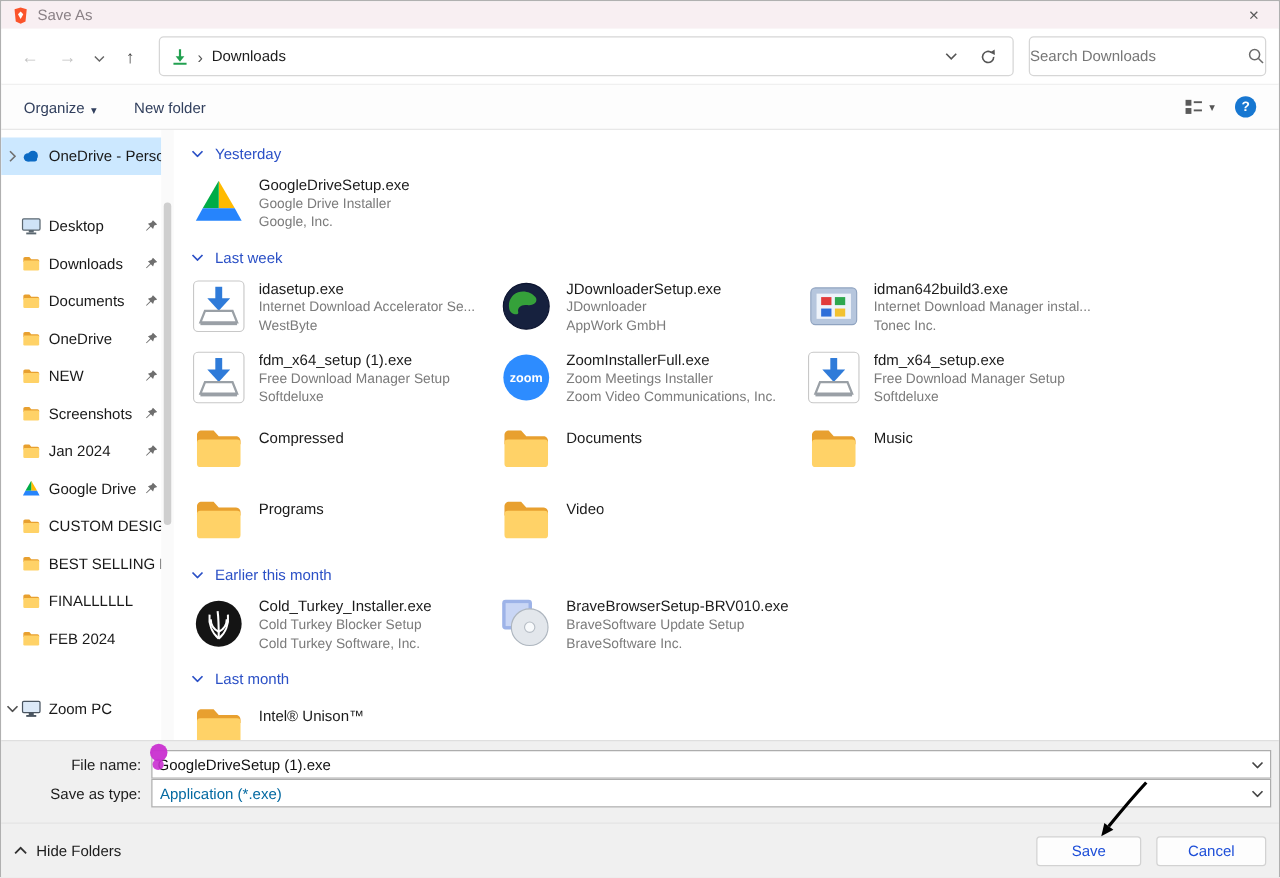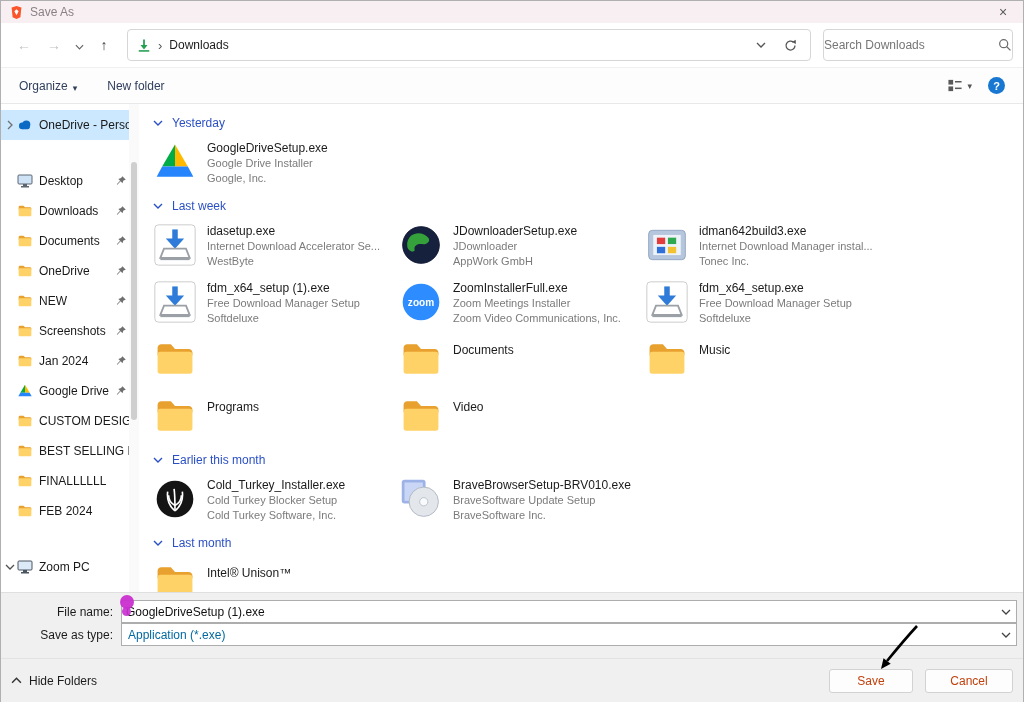--- a/index.html
+++ b/index.html
@@ -60,21 +60,21 @@
   .f-rows { padding:7px 6px 0 4px; }
   .f-row { display:flex; align-items:center; }
   .f-label { width:116px; text-align:right; padding-right:8px; font-size:12px; color:#1b1b1b; flex:none; }
   .combo { flex:1; height:23px; background:#fff; border:1px solid #adadad; display:flex; align-items:center; }
   .combo input { flex:1; border:none; outline:none; font-size:12px; padding:0 4px; color:#111; background:transparent; }
   .combo .val { flex:1; font-size:12px; padding:0 6px; color:#0369a1; white-space:nowrap; overflow:hidden; }
   .combo .chev { width:20px; display:flex; justify-content:center; color:#444; }
   .f-bottom { position:absolute; left:0; right:0; bottom:0; height:44px; border-top:1px solid #e3e3e3; background:#f0f0f0; display:flex; align-items:center; padding:0 10px; }
   .hide-folders { display:flex; align-items:center; gap:7px; font-size:12px; color:#1b1b1b; }
   .btns { margin-left:auto; display:flex; gap:12px; }
-  .btn { height:24px; background:#fdfdfd; border:1px solid #d2d2d2; border-radius:3px; font-size:12px; color:#c2410c; display:flex; align-items:center; justify-content:center; }
+  .btn { height:24px; background:#fdfdfd; border:1px solid #d2d2d2; border-radius:3px; font-size:12px; color:#1d4ed8; display:flex; align-items:center; justify-content:center; }
   .btn.save { width:84px; }
   .btn.cancel { width:88px; }
 
   
   .annot-dot { position:absolute; left:119px; top:594px; width:14px; height:14px; border-radius:50%; background:#c92fd0; opacity:.95; z-index:5; }
   .annot-dot2 { position:absolute; left:121px; top:606px; width:9px; height:9px; border-radius:50%; background:#c92fd0; opacity:.9; z-index:5; }
   .annot-arrow { position:absolute; left:852px; top:622px; width:72px; height:50px; z-index:6; pointer-events:none; }
 </style>
 </head>
 <body>
@@ -467,20 +467,23 @@
               <span class="file-name">fdm_x64_setup.exe</span>
               <span class="file-sub">Free Download Manager Setup</span>
               <span class="file-sub">Softdeluxe</span>
             </span>
           </div>
           <div class="file-item folder">
             <span class="file-icon"><svg width="44" height="44" viewBox="0 0 48 48">
                 <path d="M5 12c0-2.2 1.8-4 4-4h10.5l4.5 5H39c2.2 0 4 1.8 4 4v3H5z" fill="#e8a02f"></path>
                 <rect x="5" y="16" width="38" height="24" rx="3" fill="#ffd267"></rect>
               </svg></span>
+            <span class="file-text">
+              <span class="file-name">Compressed</span>
+            </span>
           </div>
           <div class="file-item folder">
             <span class="file-icon"><svg width="44" height="44" viewBox="0 0 48 48">
                 <path d="M5 12c0-2.2 1.8-4 4-4h10.5l4.5 5H39c2.2 0 4 1.8 4 4v3H5z" fill="#e8a02f"></path>
                 <rect x="5" y="16" width="38" height="24" rx="3" fill="#ffd267"></rect>
               </svg></span>
             <span class="file-text">
               <span class="file-name">Documents</span>
             </span>
           </div>

